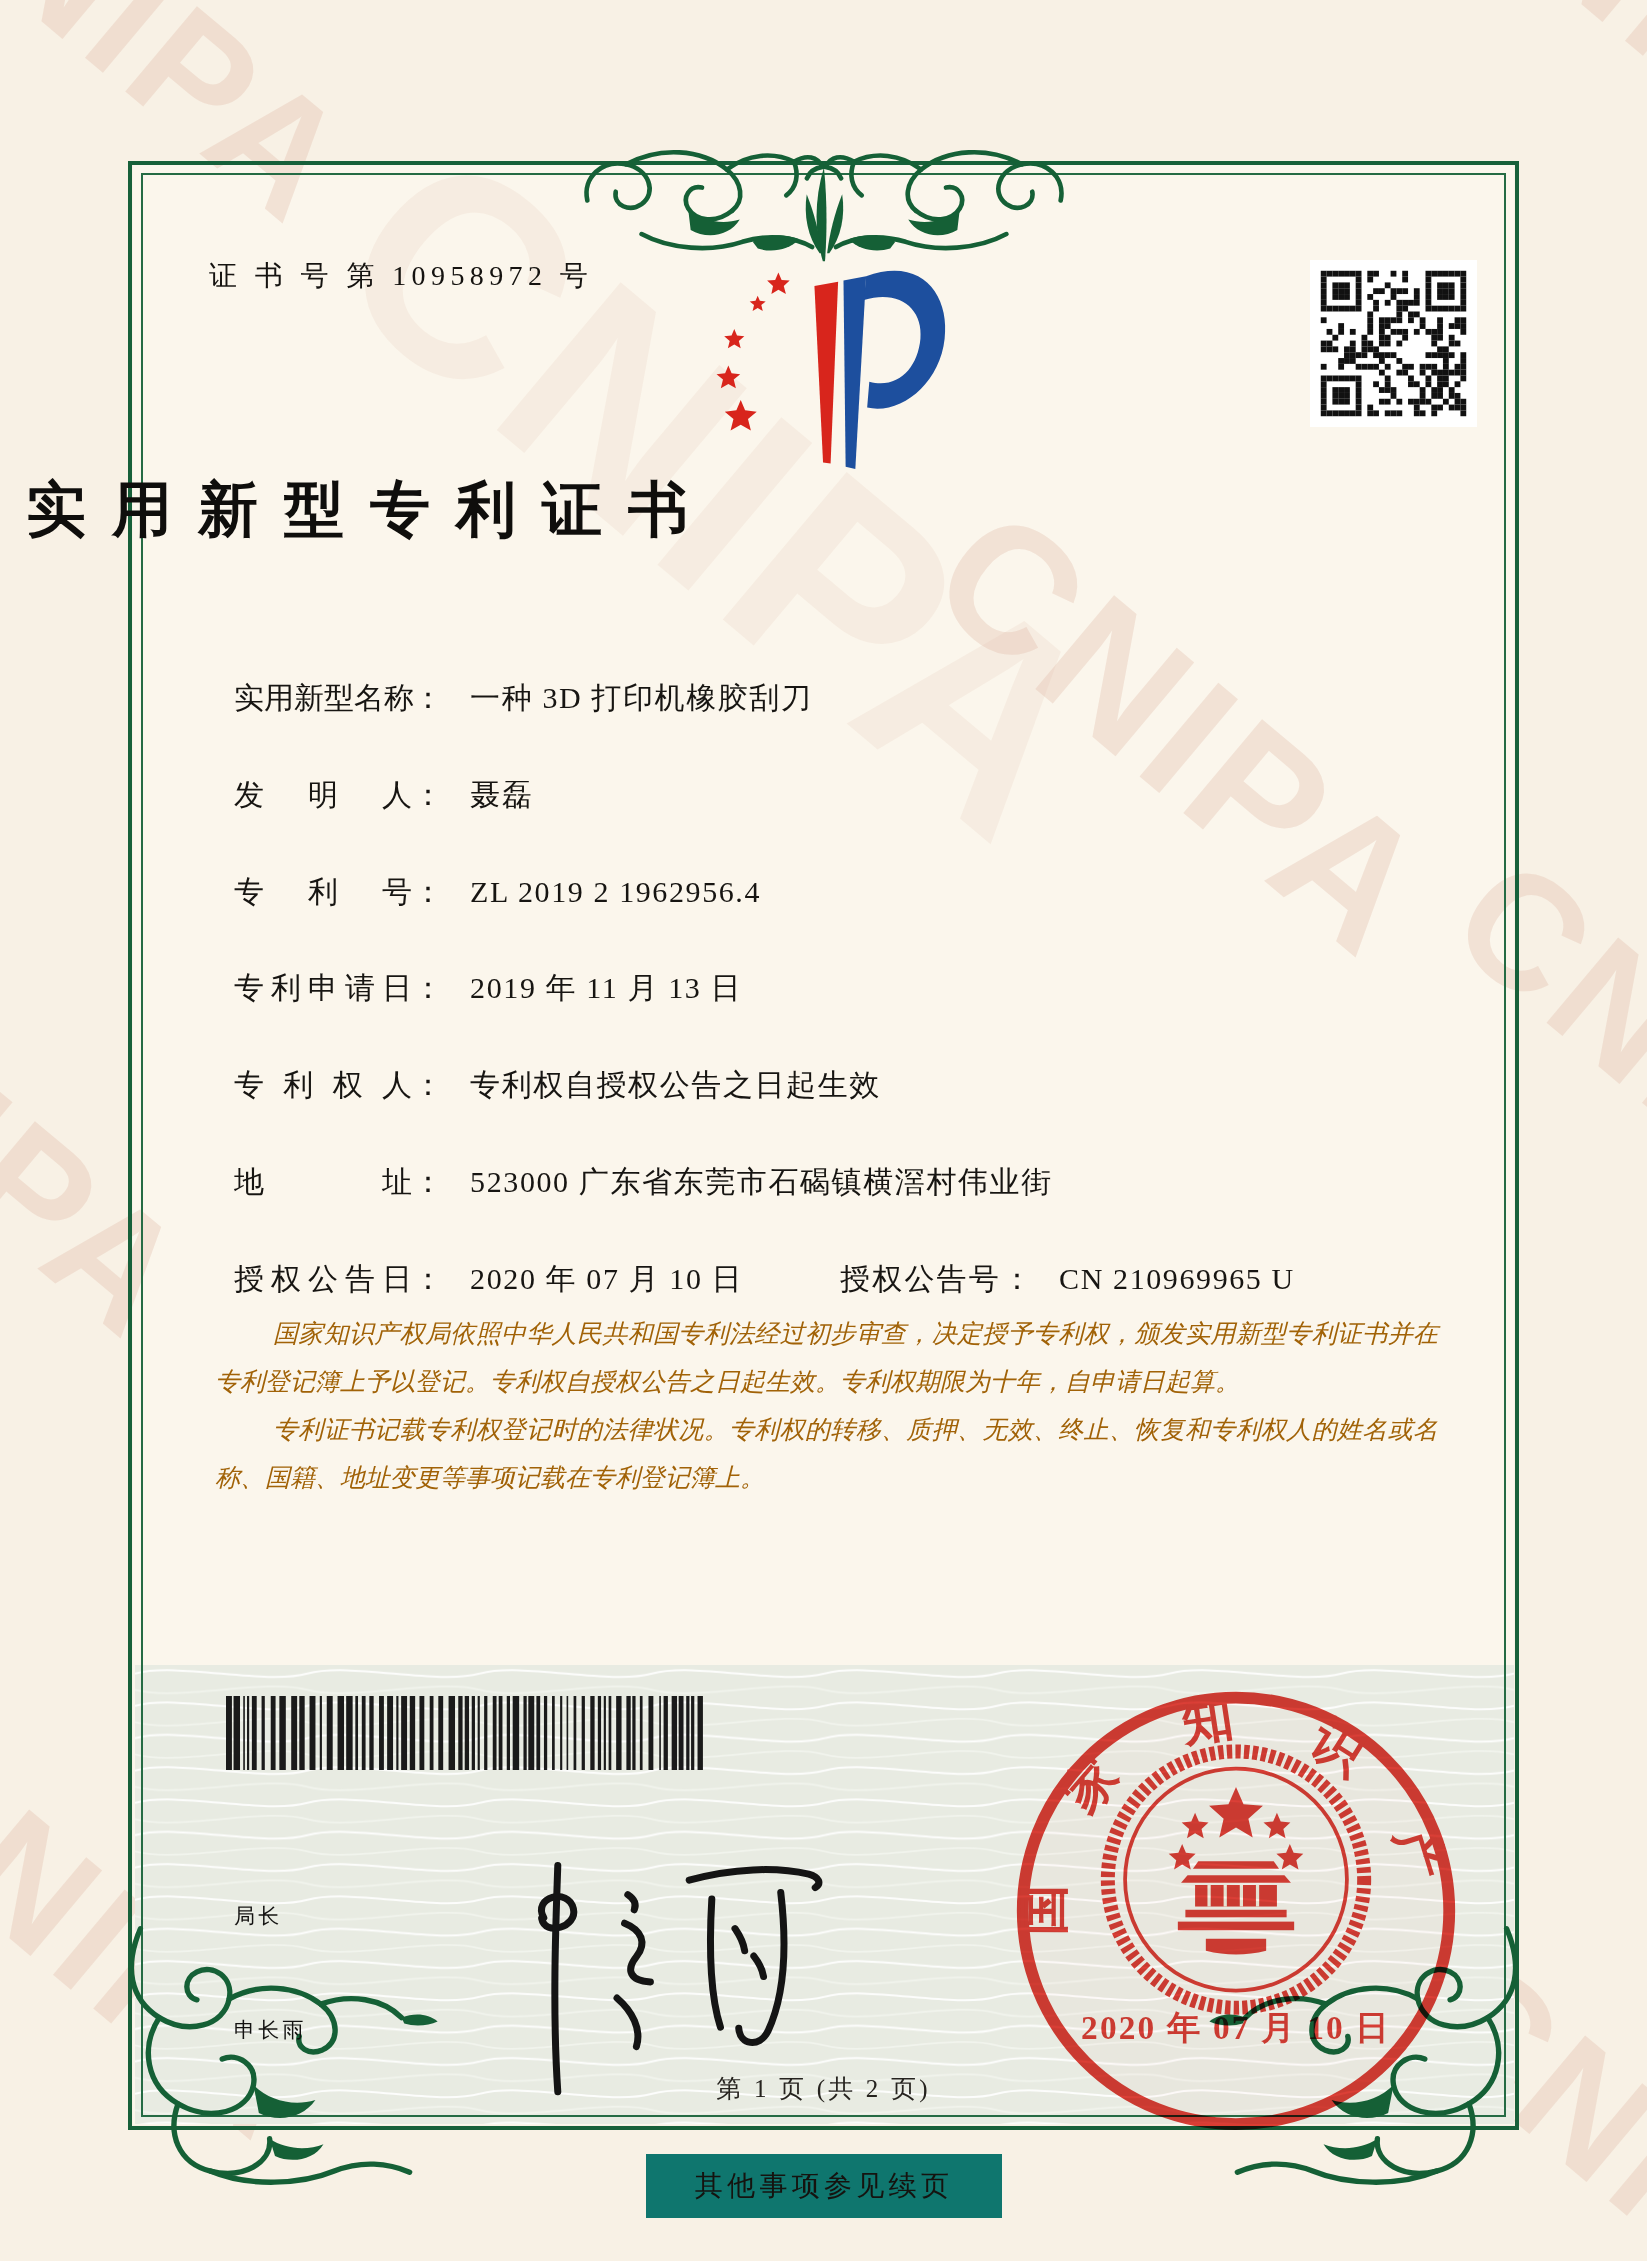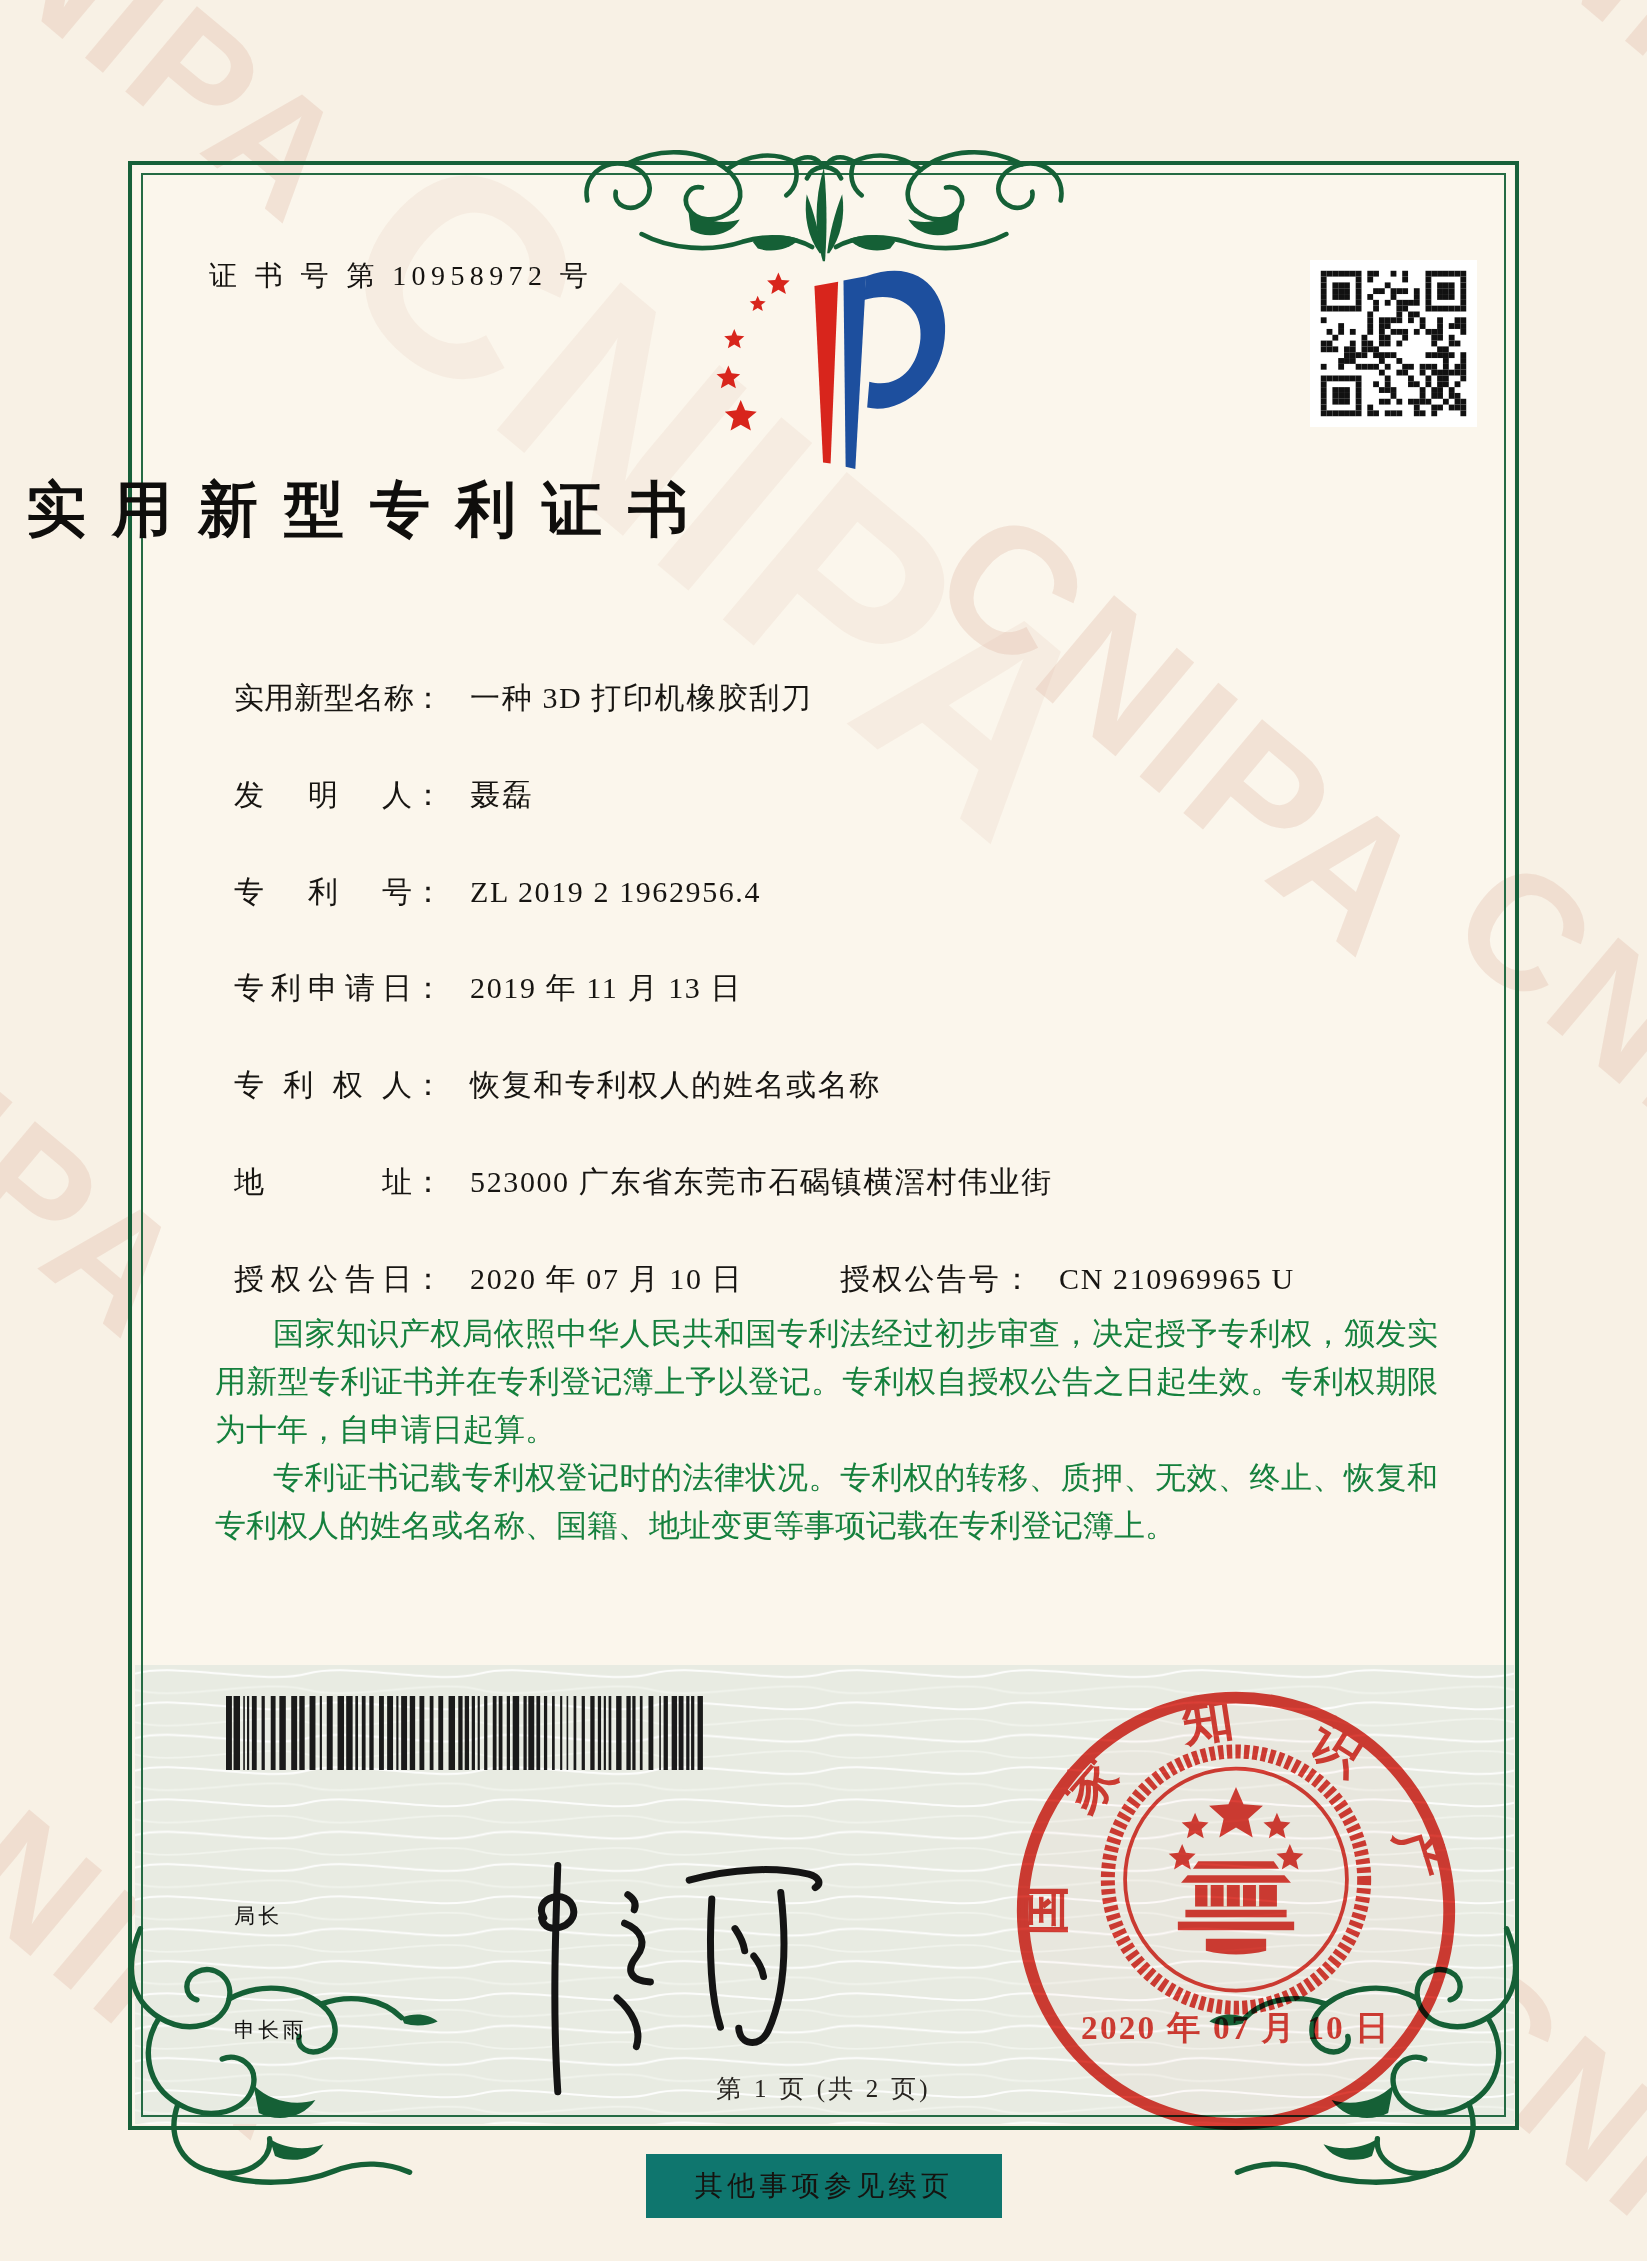--- a/index.html
+++ b/index.html
@@ -63,22 +63,23 @@
     text-align:justify;text-align-last:justify;
     vertical-align:top;
   }
   .fcolon{display:inline-block;margin-left:1.1px;}
   .fvalue{display:inline-block;margin-left:27px;letter-spacing:1.6px;}
   .frow.second{left:840px;}
   .flabel.auto{width:auto;text-align:right;text-align-last:auto;letter-spacing:2.2px;}
   
   .bodytext{
     position:absolute;left:215px;top:1310px;width:1223px;
-    font-size:31px;line-height:48px;text-align:justify;
-    color:#15803d;
+    font-size:25px;line-height:48px;text-align:justify;
+    color:#a16207;
+    font-style:italic;
   }
   .bodytext p{margin:0;text-indent:58px;}
   
   .barcode{position:absolute;left:226px;top:1696px;width:485px;height:74px;}
   .director-title,.director-name{
     position:absolute;left:234px;
     font-family:"Liberation Sans","DejaVu Sans",sans-serif;
     font-weight:400;font-size:21px;color:#121110;letter-spacing:3.2px;
   }
   .director-title{top:1902px;}
@@ -525,21 +526,21 @@
   <div class="frow" style="top:775px;">
     <span class="flabel">发明人</span><span class="fcolon">：</span><span class="fvalue">聂磊</span>
   </div>
   <div class="frow" style="top:872px;">
     <span class="flabel">专利号</span><span class="fcolon">：</span><span class="fvalue">ZL 2019 2 1962956.4</span>
   </div>
   <div class="frow" style="top:968px;">
     <span class="flabel">专利申请日</span><span class="fcolon">：</span><span class="fvalue">2019 年 11 月 13 日</span>
   </div>
   <div class="frow" style="top:1065px;">
-    <span class="flabel">专利权人</span><span class="fcolon">：</span><span class="fvalue">恢复和专利权人的姓名或名称</span>
+    <span class="flabel">专利权人</span><span class="fcolon">：</span><span class="fvalue">专利权自授权公告之日起生效</span>
   </div>
   <div class="frow" style="top:1162px;">
     <span class="flabel">地址</span><span class="fcolon">：</span><span class="fvalue">523000 广东省东莞市石碣镇横滘村伟业街</span>
   </div>
   <div class="frow" style="top:1259px;">
     <span class="flabel">授权公告日</span><span class="fcolon">：</span><span class="fvalue">2020 年 07 月 10 日</span>
   </div>
   <div class="frow second" style="top:1259px;">
     <span class="flabel auto">授权公告号</span><span class="fcolon">：</span><span class="fvalue">CN 210969965 U</span>
   </div>

